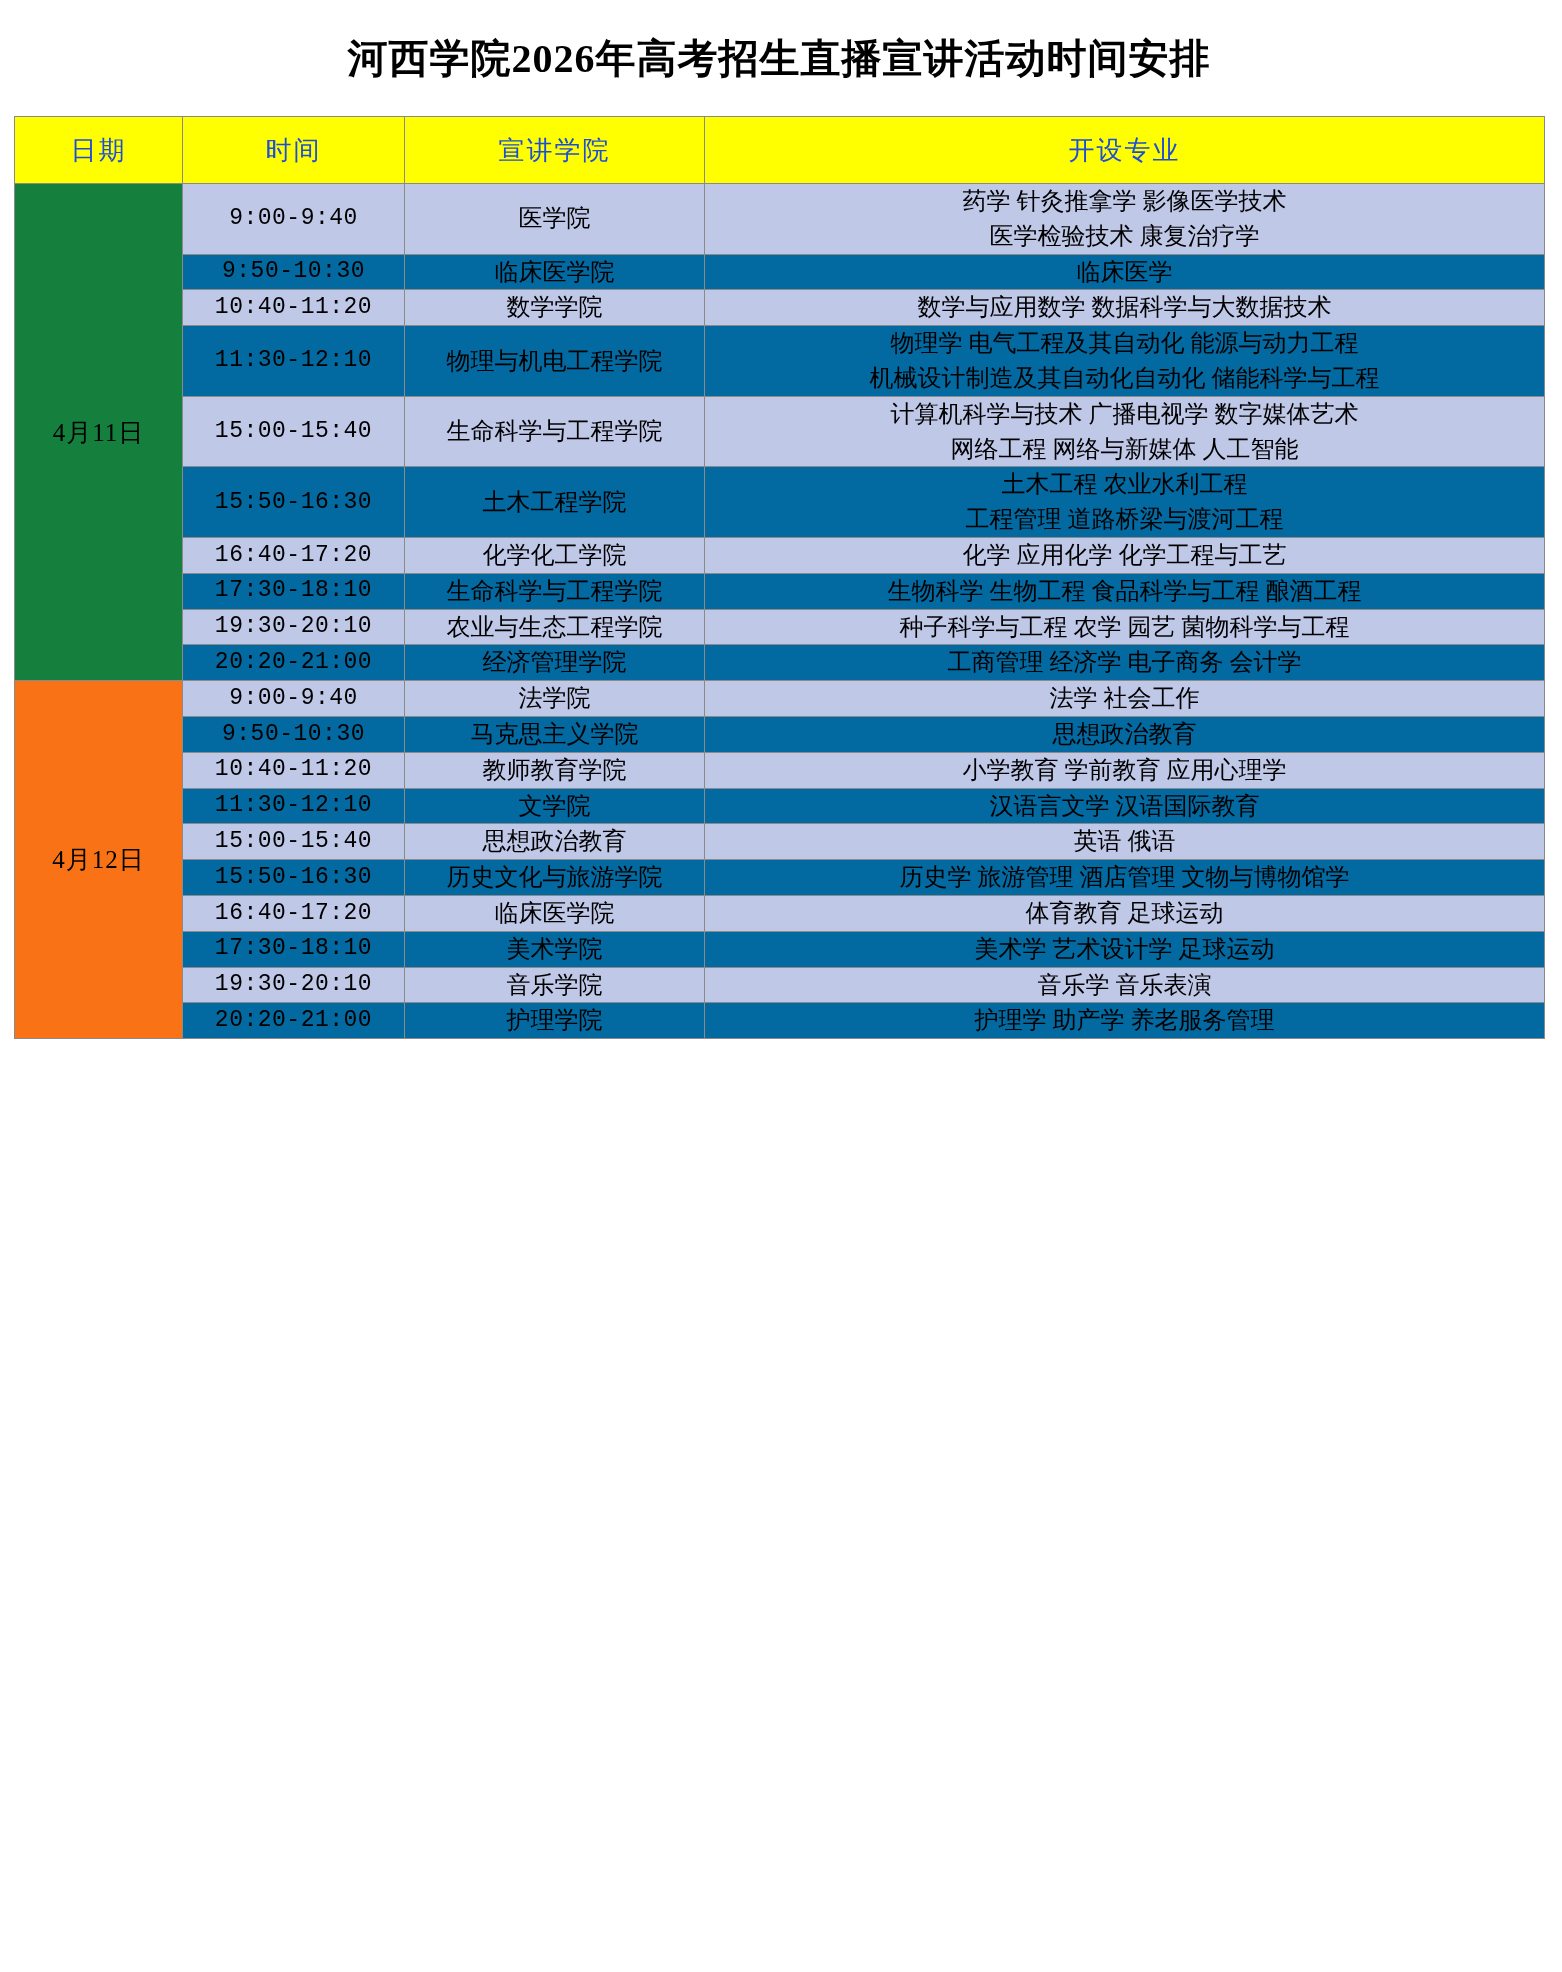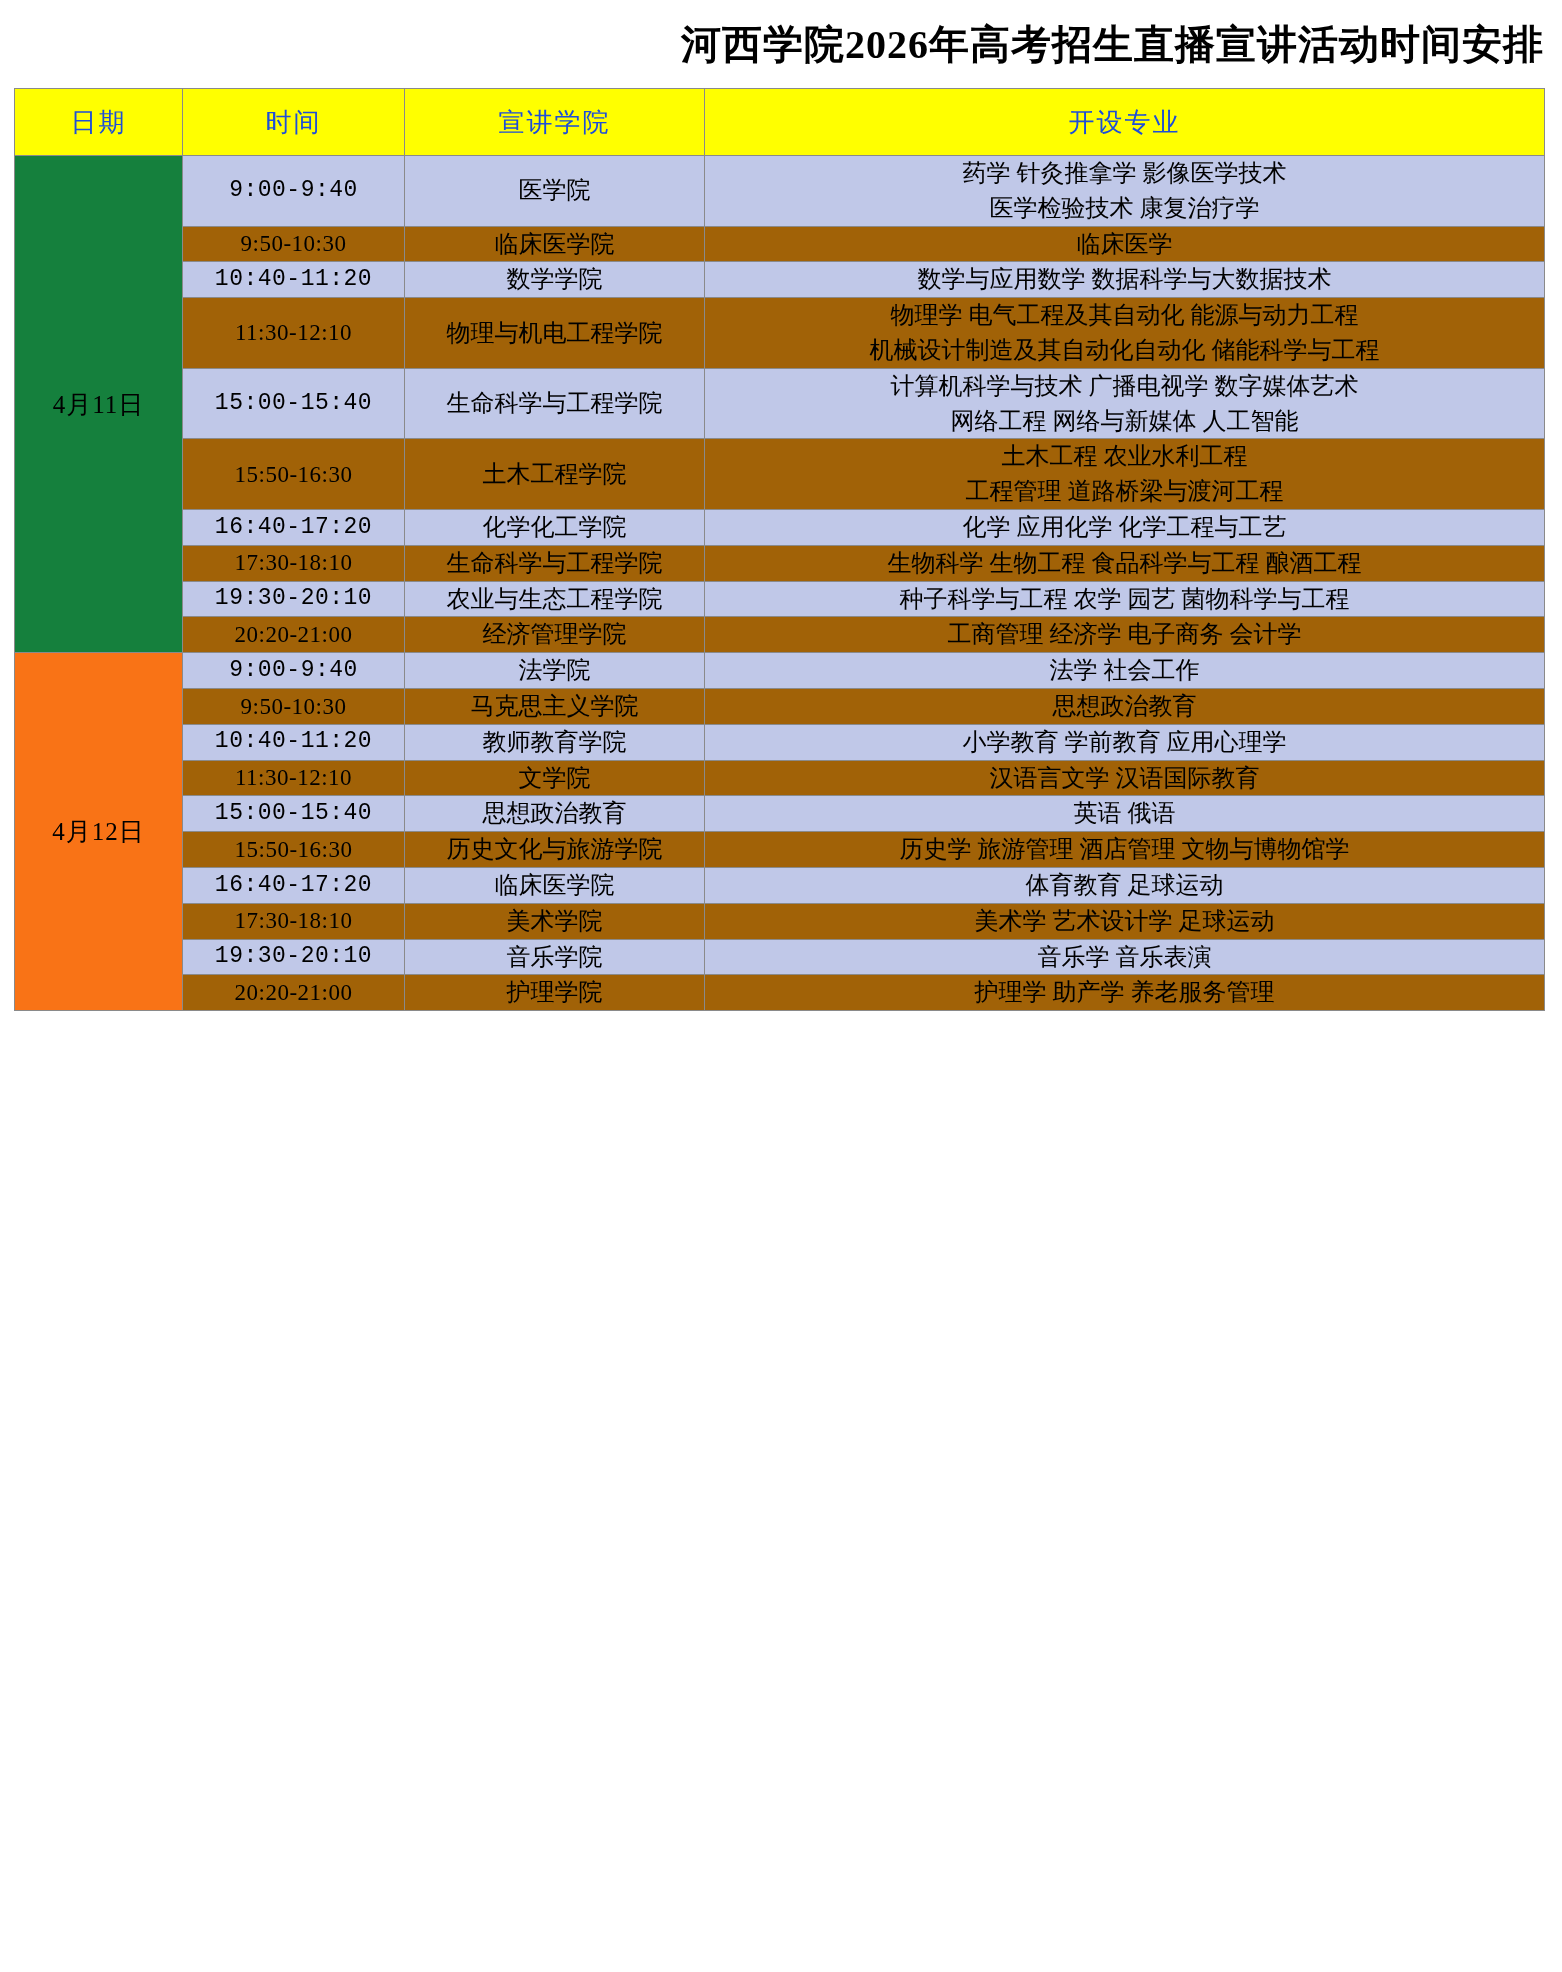--- a/index.html
+++ b/index.html
@@ -12,24 +12,24 @@
     min-height: 1972px;
     font-family: "Liberation Serif", "DejaVu Serif", serif;
     color: #000000;
   }
   .sheet {
     width: 1562px;
     box-sizing: border-box;
     padding: 0 18px 0 14px;
   }
   .title-row {
-    height: 88px;
+    height: 116px;
     display: flex;
     align-items: center;
-    justify-content: flex-end;
+    justify-content: center;
   }
   .title {
     font-size: 40px;
     font-weight: bold;
     letter-spacing: 1px;
     color: #000;
     font-family: "Liberation Serif", "DejaVu Serif", serif;
   }
   table.schedule {
     border-collapse: collapse;
@@ -70,21 +70,21 @@
     line-height: 1.45;
     padding: 10px 6px;
     font-family: "Liberation Serif", "DejaVu Serif", serif;
   }
   td.time-cell {
     font-family: "Liberation Mono", "DejaVu Sans Mono", monospace;
     font-size: 23px;
     letter-spacing: 0.5px;
   }
   tr.band-blue td.cell { background: #c0c8e8; }
-  tr.band-green td.cell { background: #a16207; font-family: Liberation Serif, serif; }
+  tr.band-green td.cell { background: #0369a1; }
 
   .major-line { display: block; white-space: nowrap; }
 </style>
 </head>
 <body>
 
 <div class="sheet">
 
   <div class="title-row">
     <div class="title">河西学院2026年高考招生直播宣讲活动时间安排</div>

